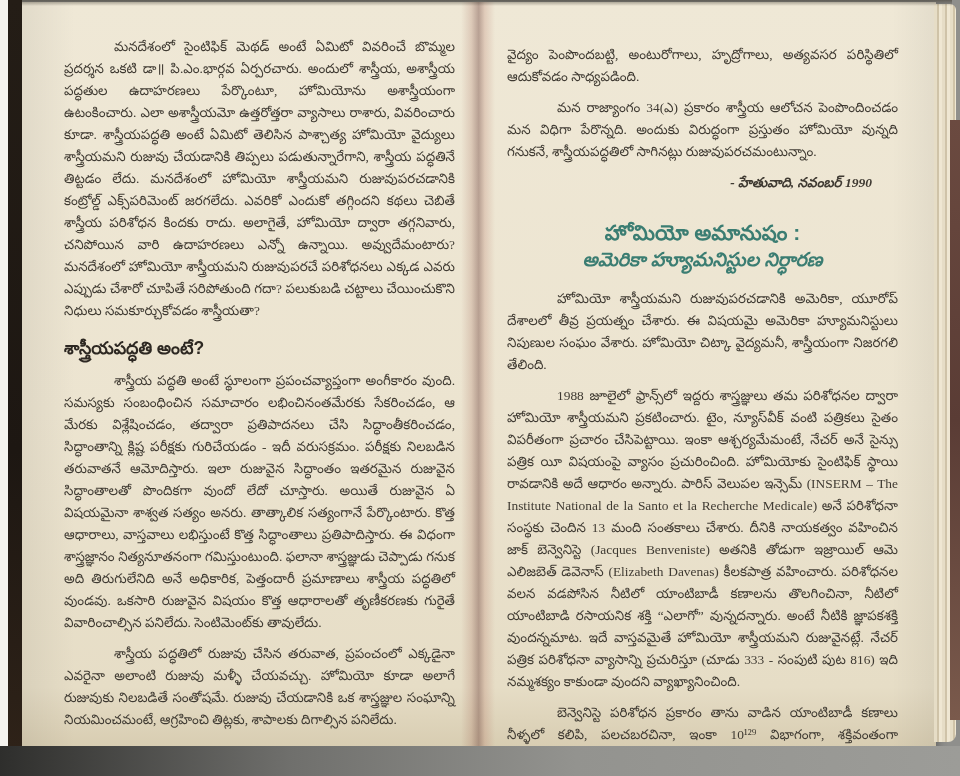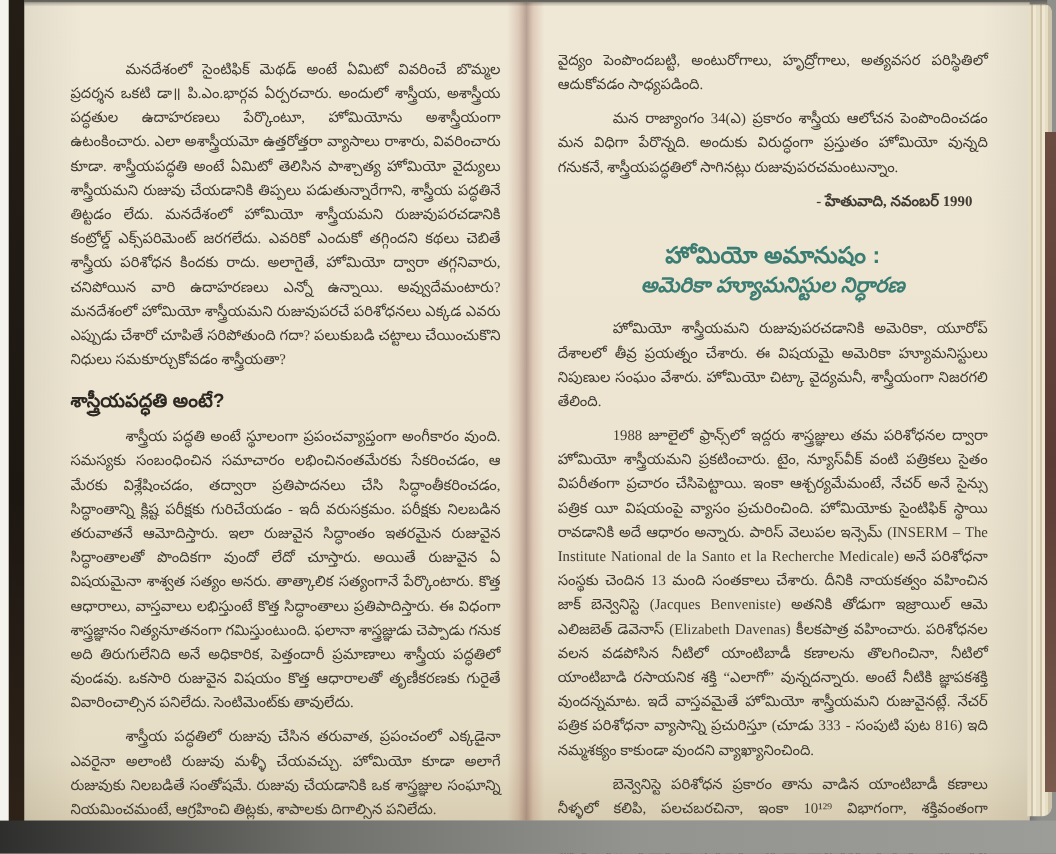--- a/index.html
+++ b/index.html
@@ -26,34 +26,34 @@
 
   
   .spread{
     position:absolute;left:22px;top:2px;width:914px;height:744px;
     display:flex;
     background:linear-gradient(180deg,#efe8d6 0%,#ece4d0 55%,#e6ddc6 92%,#d8cdb2 100%);
     box-shadow:0 6px 10px rgba(0,0,0,.45);
   }
   .page{position:relative;flex:1 1 0;display:flex;flex-direction:column;
     color:#3f3a32;font-size:13.4px;line-height:1.64;}
-  .page-left{padding:50px 6px 0 42px;
+  .page-left{padding:34px 6px 0 42px;
     background:linear-gradient(90deg,rgba(0,0,0,.06),rgba(0,0,0,0) 12%);}
   .page-right{padding:42px 38px 0 12px;
     background:linear-gradient(270deg,rgba(0,0,0,.05),rgba(0,0,0,0) 10%);}
   .gutter{width:34px;flex:0 0 34px;
     background:linear-gradient(90deg,rgba(0,0,0,0),rgba(150,85,70,.20) 30%,rgba(95,45,40,.38) 52%,rgba(170,100,85,.22) 70%,rgba(0,0,0,0));}
 
   .page-body{flex:1 1 auto;}
   p.para{margin:0 0 9px 0;text-align:justify;}
   p.indent{text-indent:50px;}
   .section-heading{
     font-family:"Liberation Sans","DejaVu Sans",sans-serif;
     font-size:17.5px;font-weight:bold;color:#2d2822;margin:12px 0 8px 0;}
-  .byline{text-align:right;font-weight:bold;font-size:13.5px;margin:4px 14px 10px 0;}
+  .byline{text-align:right;font-weight:bold;font-size:13.5px;margin:4px 26px 10px 0;font-style:italic;}
   .chapter-heading{
     font-family:"Liberation Sans","DejaVu Sans",sans-serif;
     text-align:center;font-weight:bold;margin:16px 0 14px 0;line-height:1.4;}
   .chapter-heading .line1{font-size:21px;display:block;}
   .chapter-heading .line2{font-size:19px;display:block;font-style:italic;}
 </style>
 </head>
 <body>
 
 <div class="photo">

